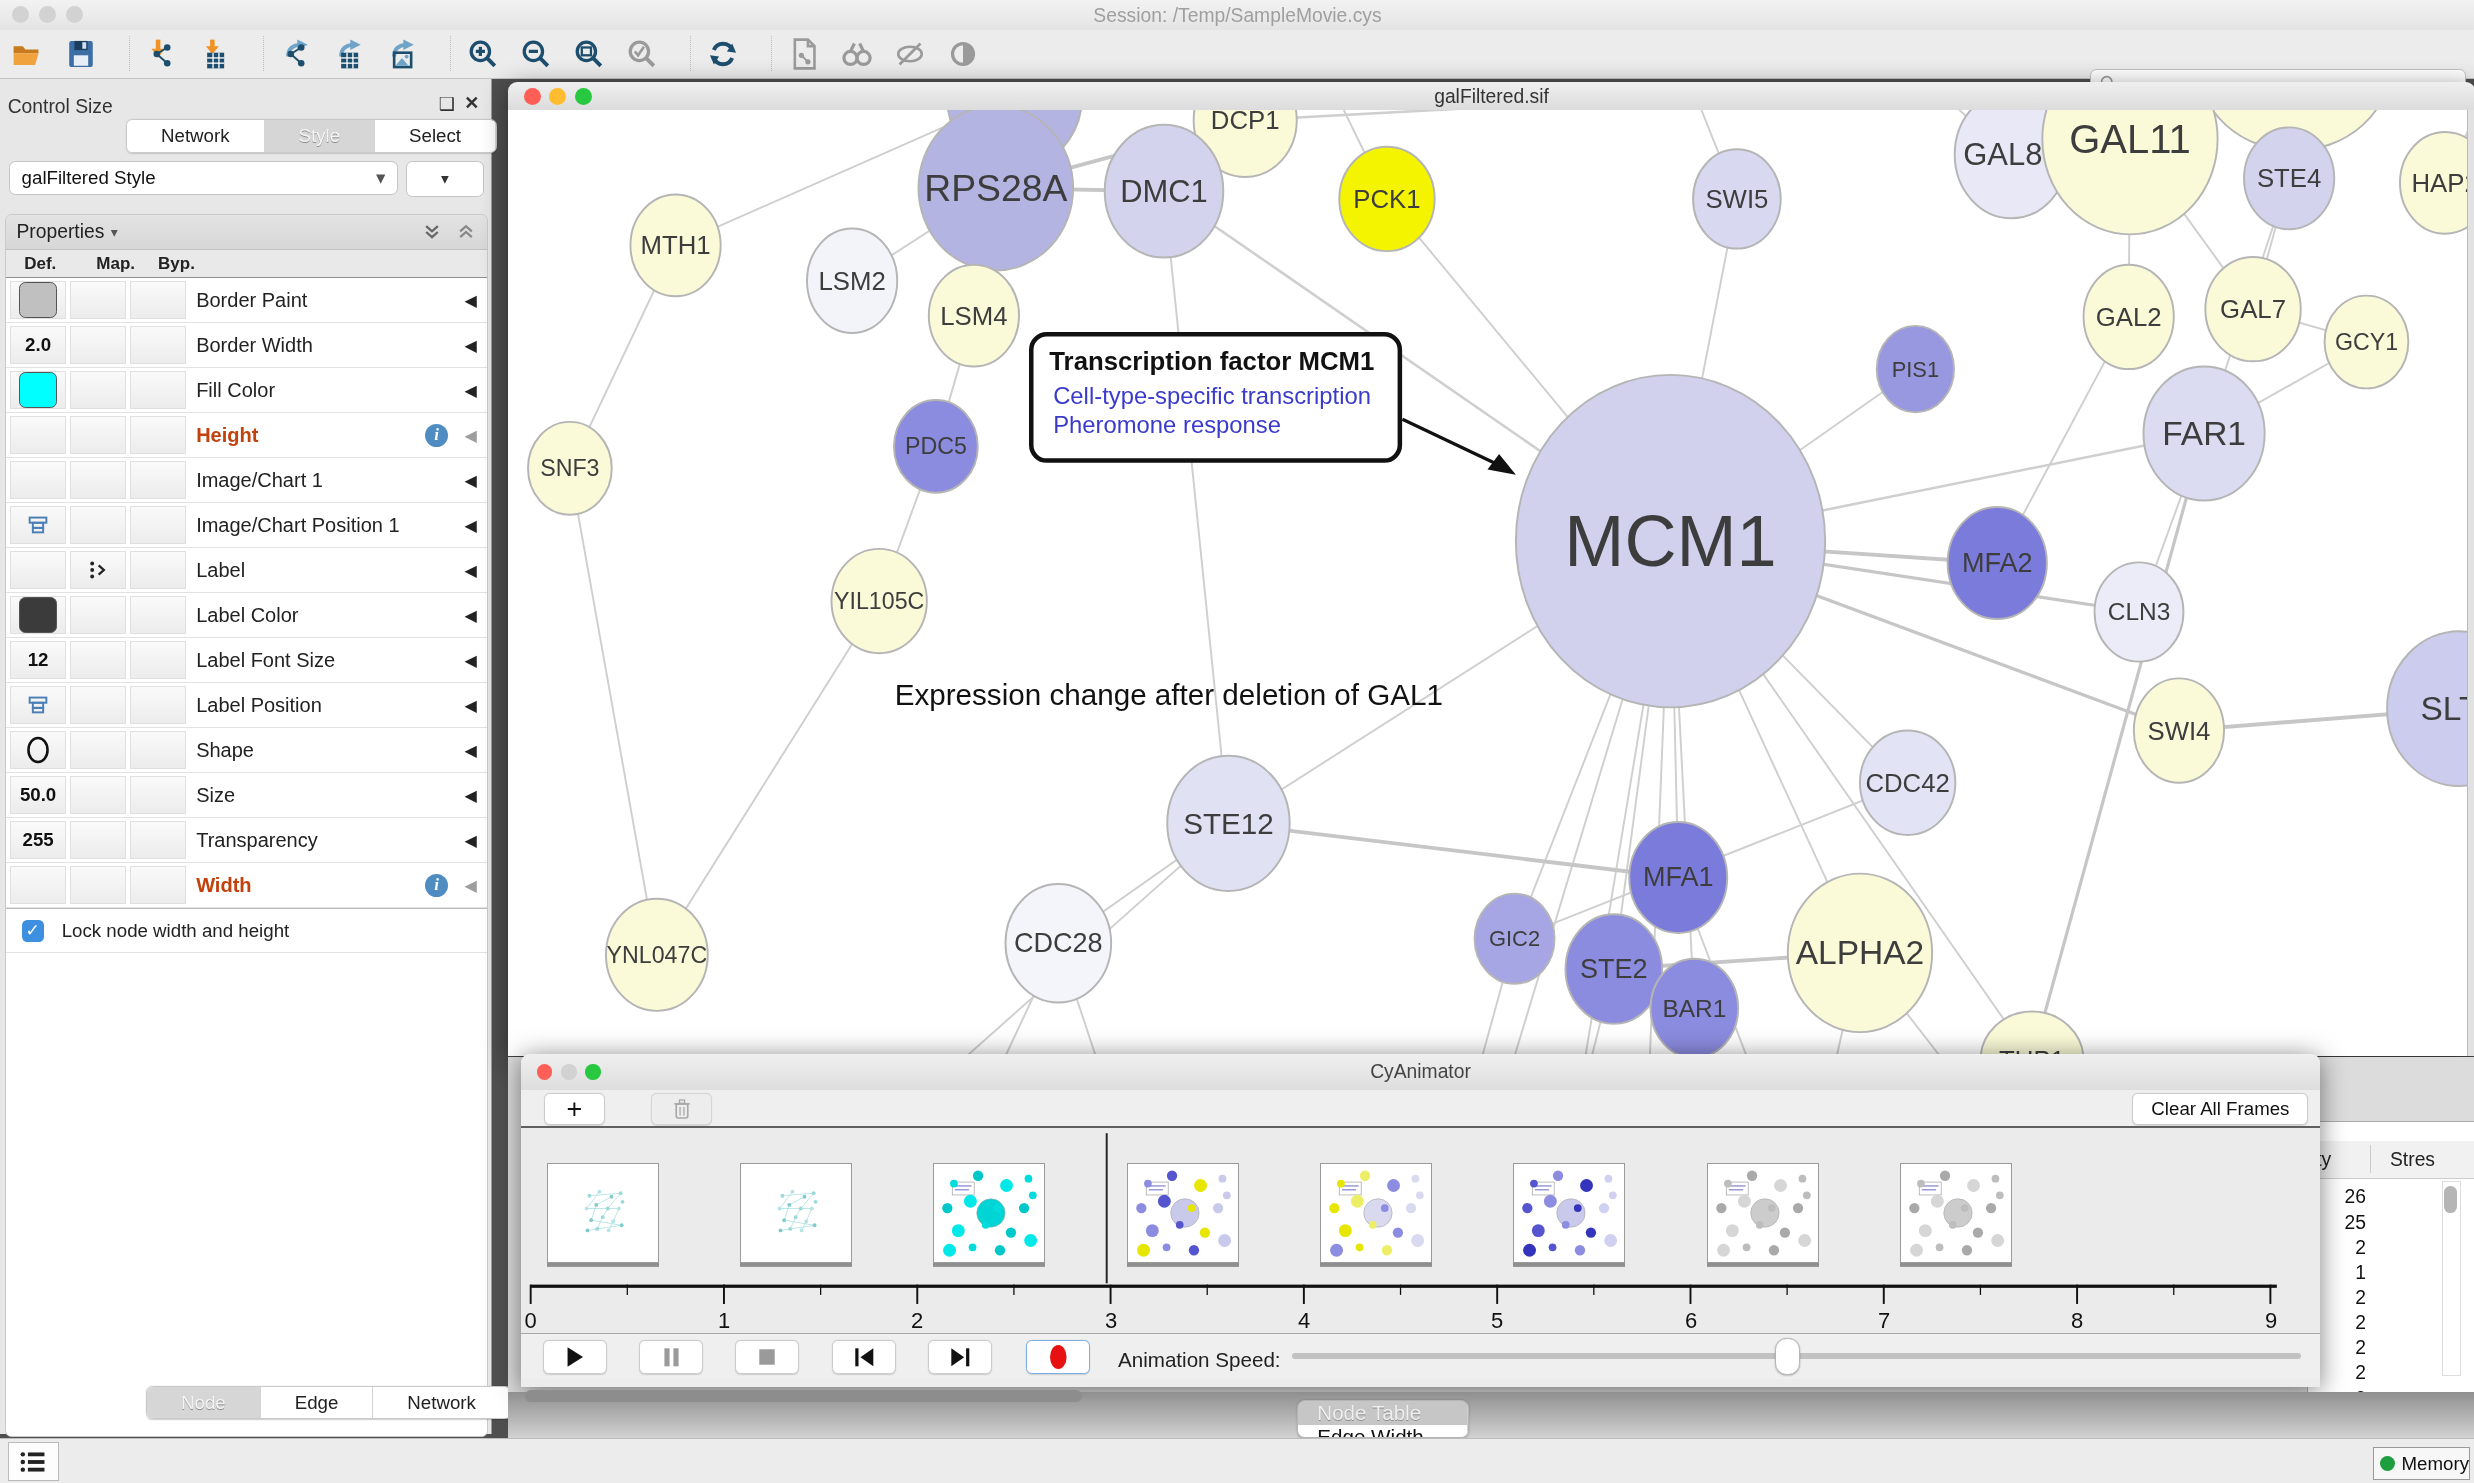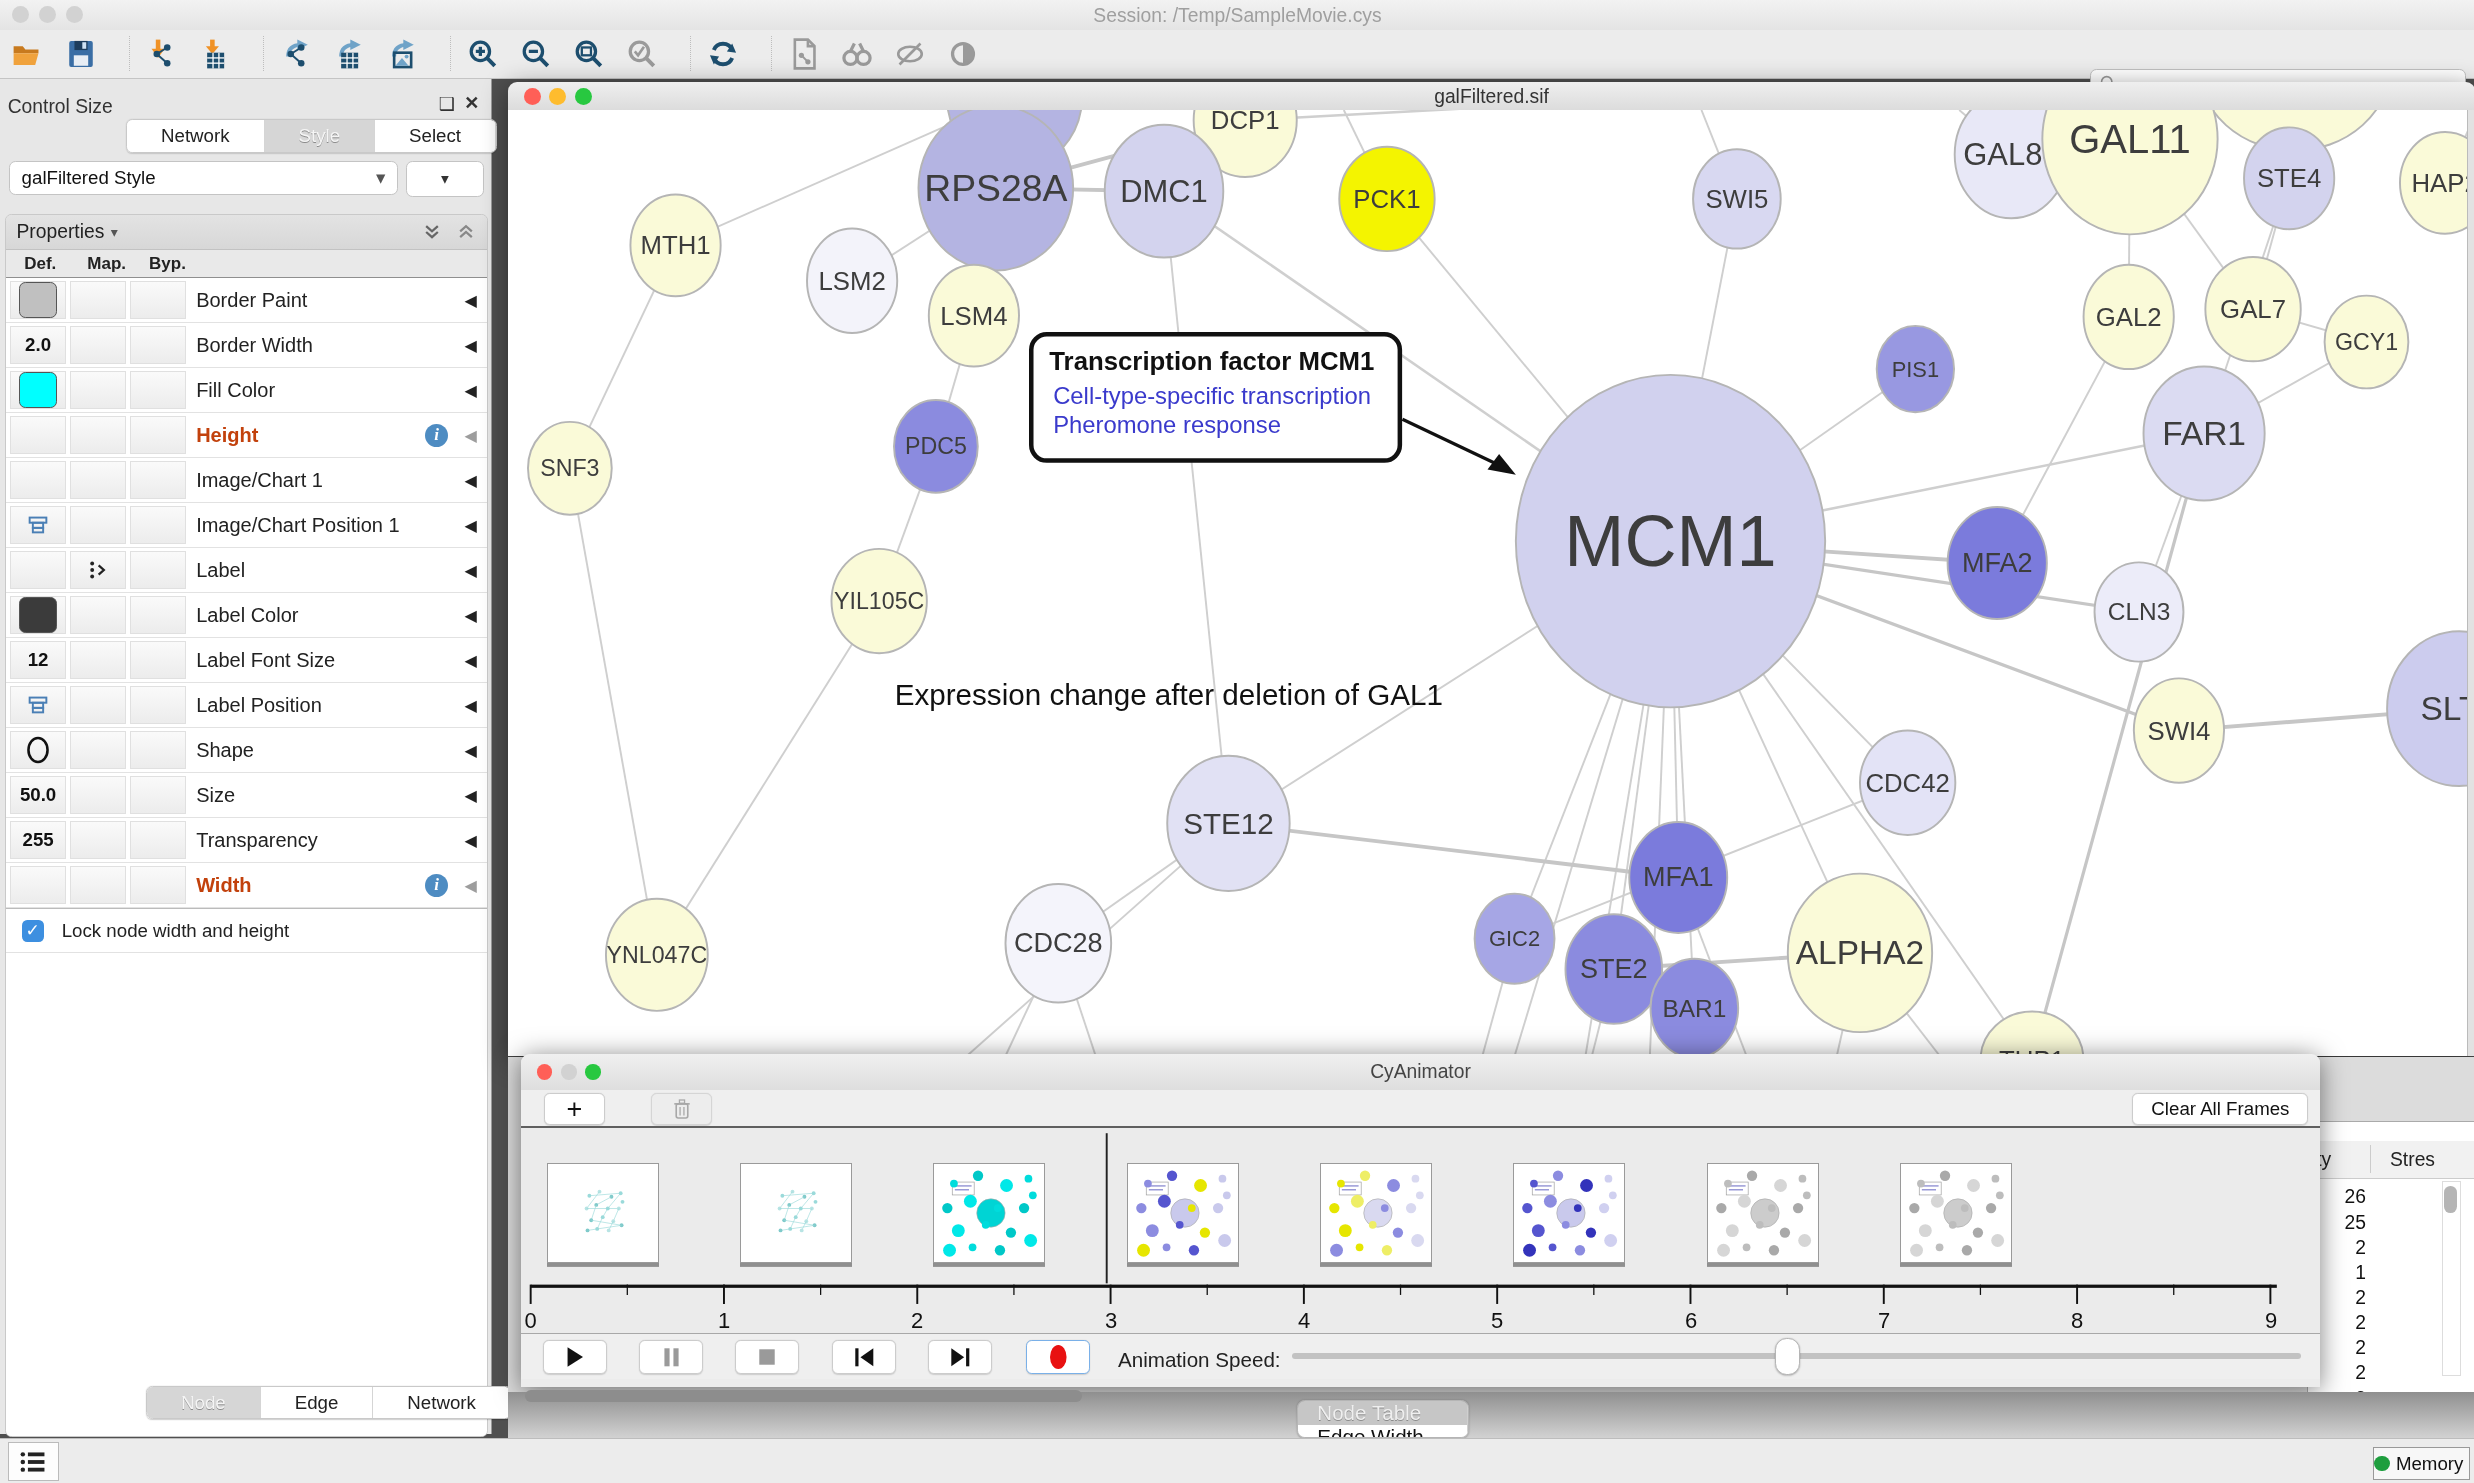--- a/index.html
+++ b/index.html
@@ -70,21 +70,21 @@
   .tp-val{position:absolute;font-size:19.3px;color:#111;text-align:right;width:58px;}
   #tp-scroll{left:134px;top:59px;width:17px;height:193px;background:#fff;border:0.6px solid #ddd;}
   #tp-thumb{left:1.3px;top:3.9px;width:13px;height:27px;background:#b5b5b5;border-radius:6.4px;}
   #bottom-grad{left:508px;top:1392px;width:1967px;height:46px;background:linear-gradient(#8f8f8f,#d2d2d2);}
   #hscroll-thumb{left:525px;top:1390px;width:557px;height:11.6px;background:#8d8d8d;border-radius:5.8px;}
   .bt-tabs{left:1297px;top:1400px;height:36px;display:flex;border:0.6px solid #b5b5b5;border-radius:7.7px;overflow:hidden;box-shadow:0 0.6px 1.9px rgba(0,0,0,.25);flex-direction:column;}
   .bt-tab{padding:0 19.3px;display:flex;align-items:center;font-size:20.6px;background:#fff;color:#111;border-right:0.6px solid #cfcfcf;}
   .bt-tab.engraved{background:#c6c6c6;color:#efefef;text-shadow:0 0.6px 0.6px #8a8a8a;}
   #bottom-strip{left:0;top:1438px;width:2475px;height:45px;background:#ececec;border-top:1.3px solid #bdbdbd;}
   #list-btn{left:7.7px;top:1442px;width:49px;height:37px;background:#fdfdfd;border:1.3px solid #bbb;display:flex;align-items:center;justify-content:center;}
-  #memory-btn{left:2373px;top:1447px;width:95px;height:31px;background:#f7f7f7;border:1.3px solid #999;display:flex;align-items:center;justify-content:flex-start;gap:6.4px;}
+  #memory-btn{left:2373px;top:1447px;width:95px;height:31px;background:#f7f7f7;border:1.3px solid #999;display:flex;align-items:center;justify-content:flex-end;gap:6.4px;}
   #memory-dot{width:15.5px;height:15.5px;border-radius:50%;background:#1e9e3e;}
   #memory-label{font-size:18.7px;color:#111;}
   text{font-family:"Liberation Sans",sans-serif;}
 </style>
 </head>
 <body>
 
 <div id="screen">
 
   <div class="abs" id="titlebar">
@@ -281,21 +281,21 @@
               <polyline points="8,17 17,25 26,17" fill="none" stroke="#666" stroke-width="3.5"></polyline>
             </svg>
           <svg width="22" height="22" viewBox="0 0 34 34">
               <polyline points="8,16 17,8 26,16" fill="none" stroke="#888" stroke-width="3.5"></polyline>
               <polyline points="8,25 17,17 26,25" fill="none" stroke="#888" stroke-width="3.5"></polyline>
             </svg>
         </span>
       </div>
       <div id="props-cols">
         <span style="margin-left:18px;">Def.</span>
-        <span style="margin-left:31px;">Map.</span>
+        <span style="margin-left:40px;">Map.</span>
         <span style="margin-left:23px;">Byp.</span>
       </div>
       <div id="props-rows">
           <div class="prow">
             <div class="pcell">
               <div class="swatch" style="background: rgb(192, 192, 192);"></div>
             </div>
             <div class="pcell"></div>
             <div class="pcell"></div>
             <div class="plabel">Border Paint</div>

